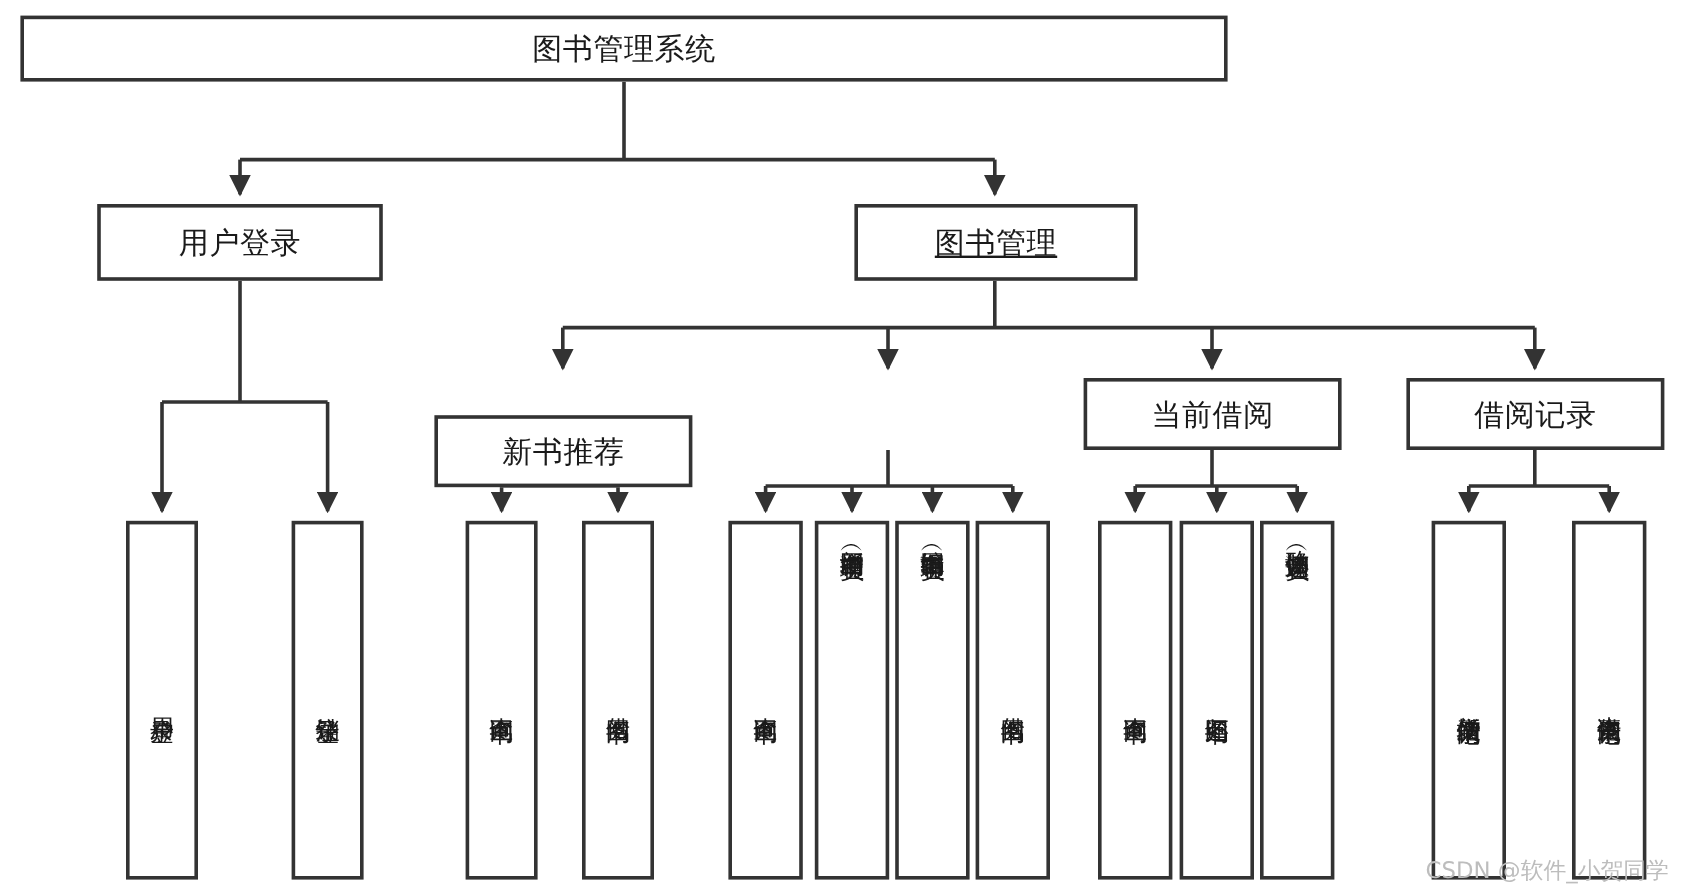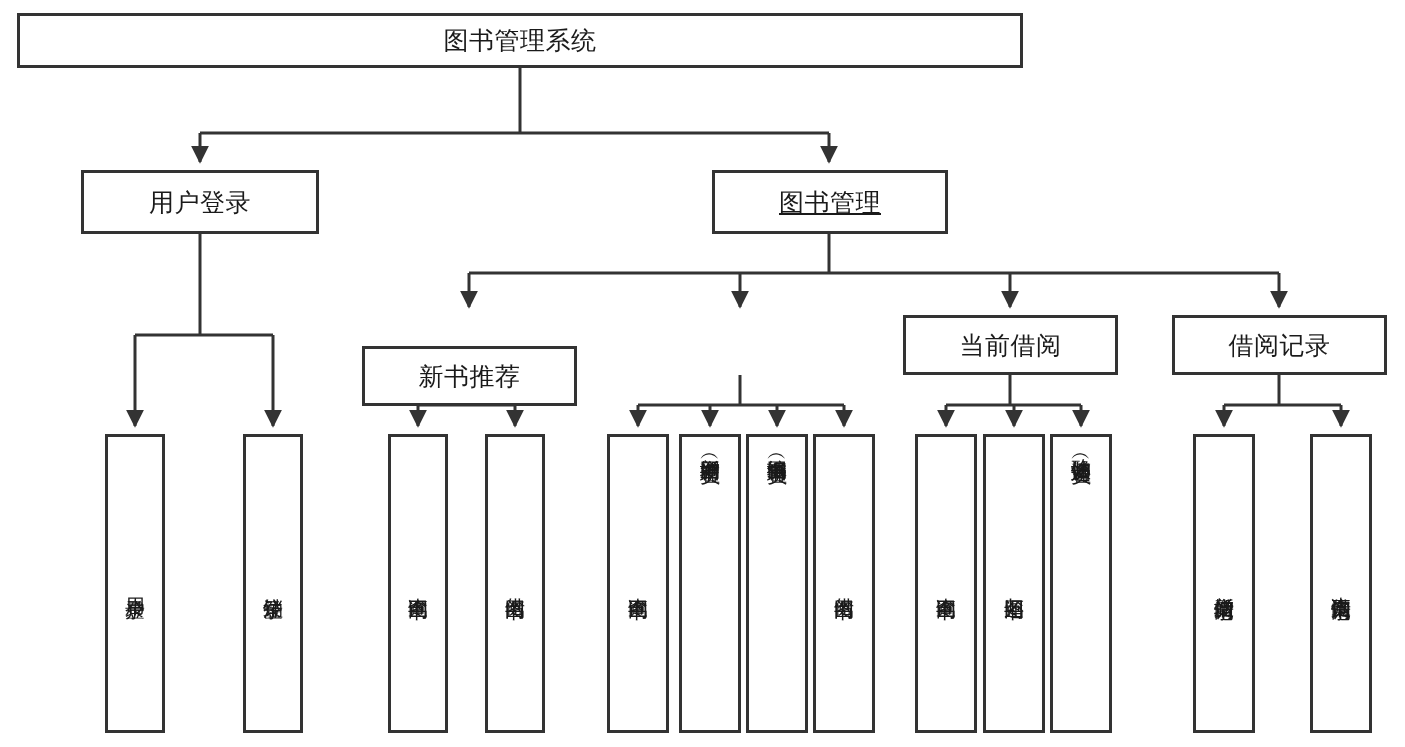--- a/index.html
+++ b/index.html
@@ -175,14 +175,15 @@
   <div class="node vertical top-align" style="left: 1050px; top: 434px; width: 62px; height: 299px;">
     <span class="node-label">确认归还（管理员）</span>
   </div>
   <div class="node vertical" style="left: 1193px; top: 434px; width: 62px; height: 299px;">
     <span class="node-label">新增借阅记录</span>
   </div>
   <div class="node vertical" style="left: 1310px; top: 434px; width: 62px; height: 299px;">
     <span class="node-label">查询借阅记录</span>
   </div>
 
+  <div id="watermark">CSDN @软件_小贺同学</div>
 
 </div>
 
 </body></html>

